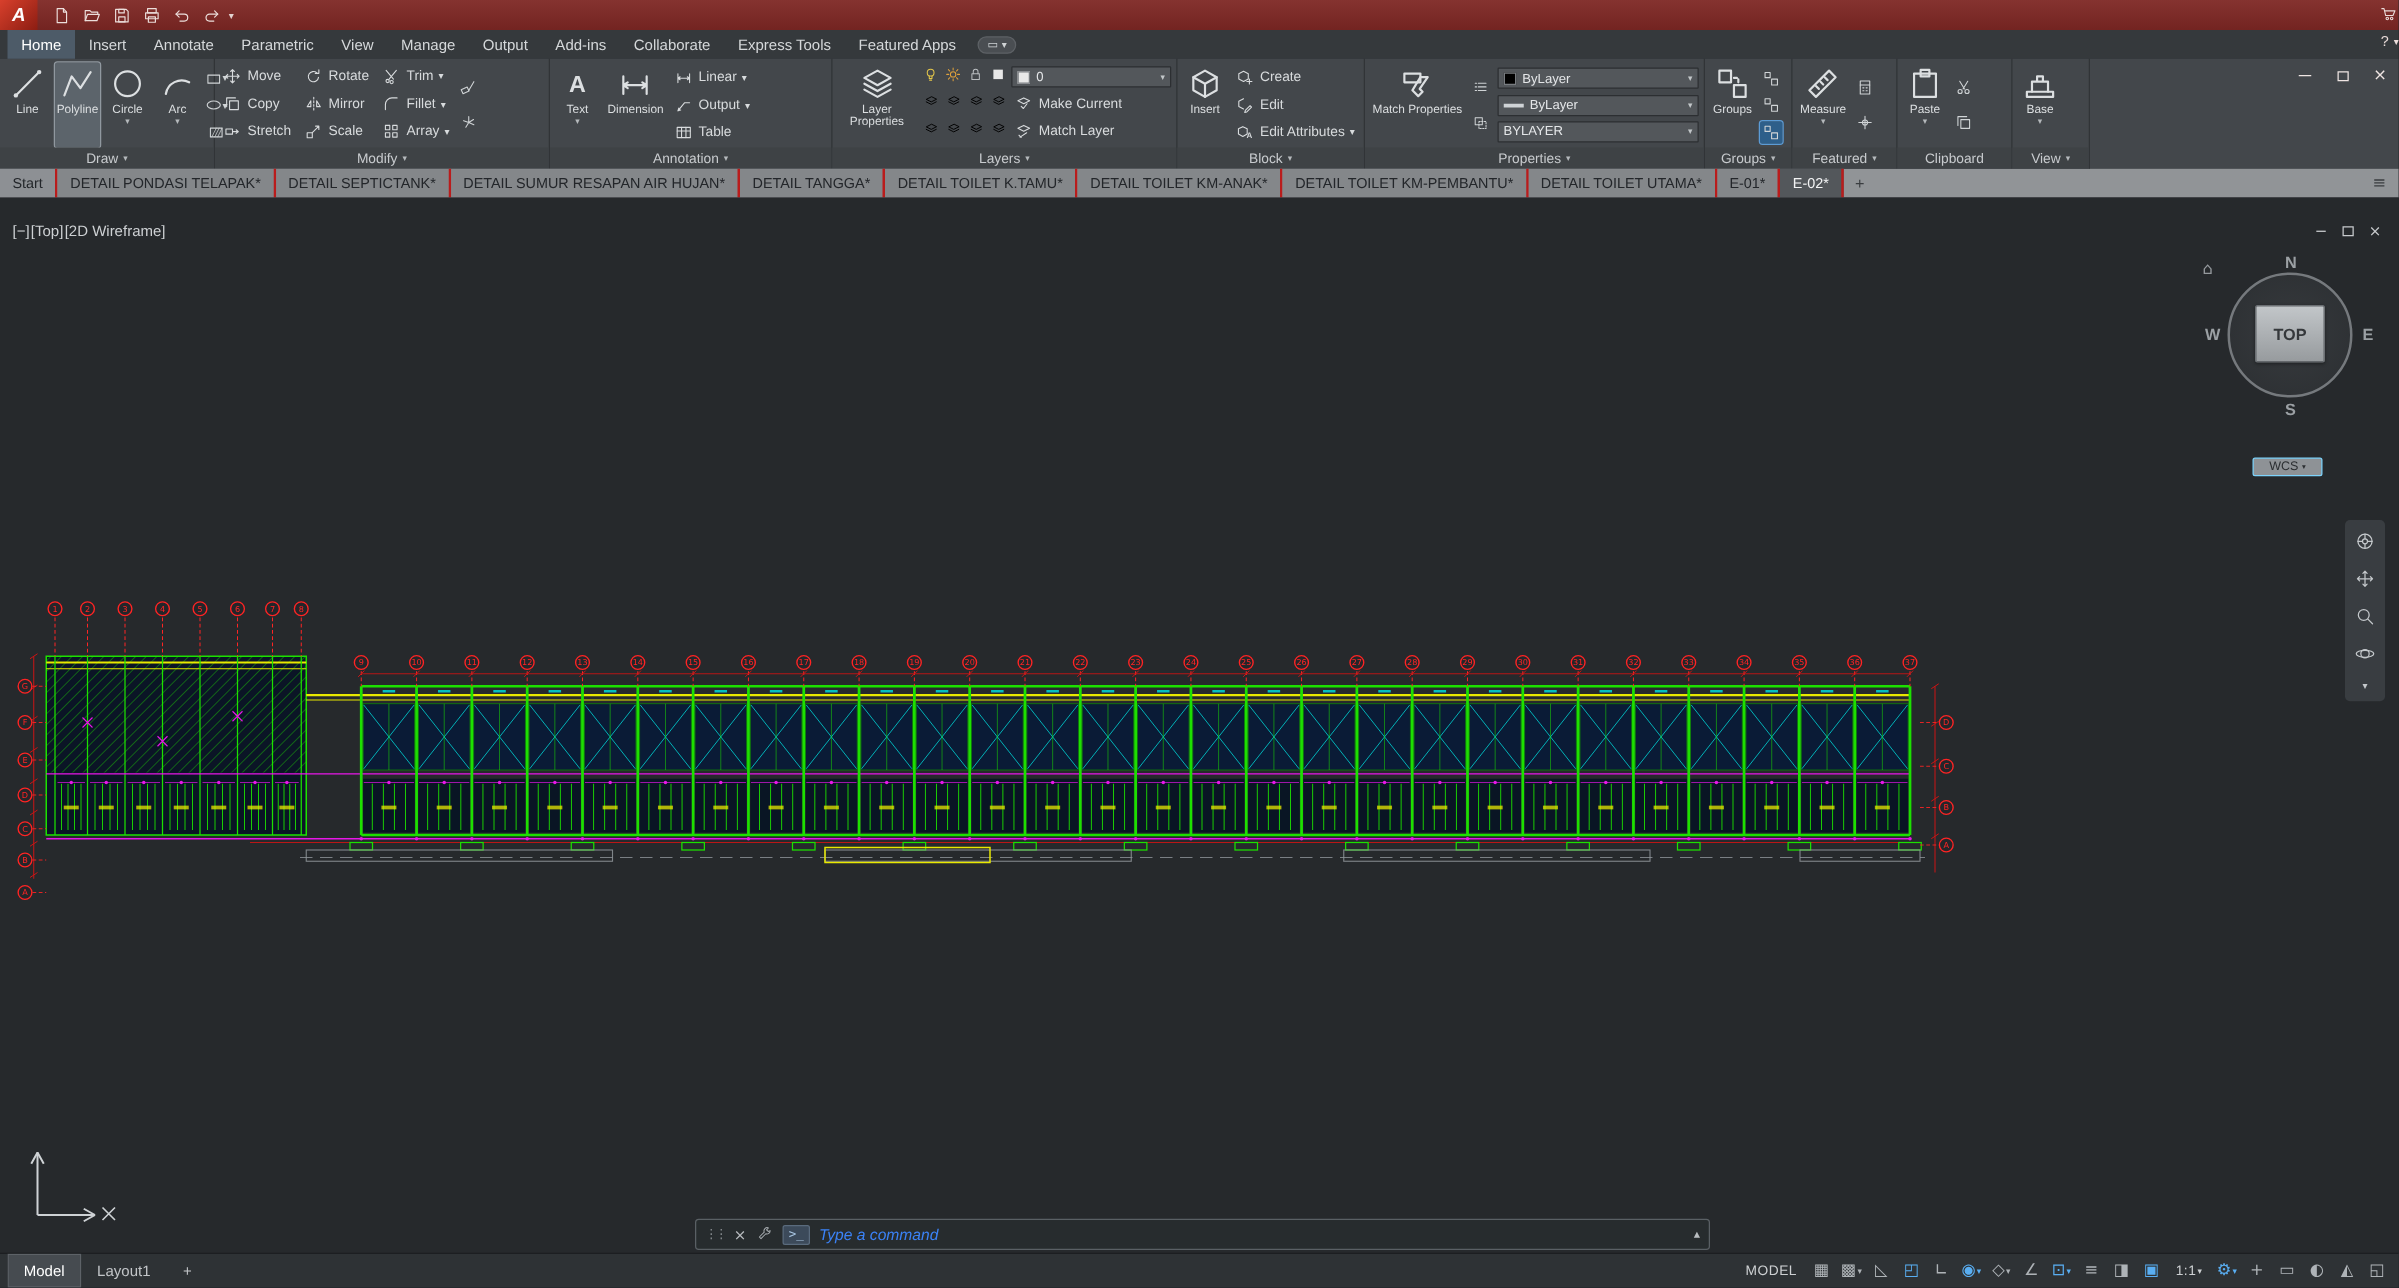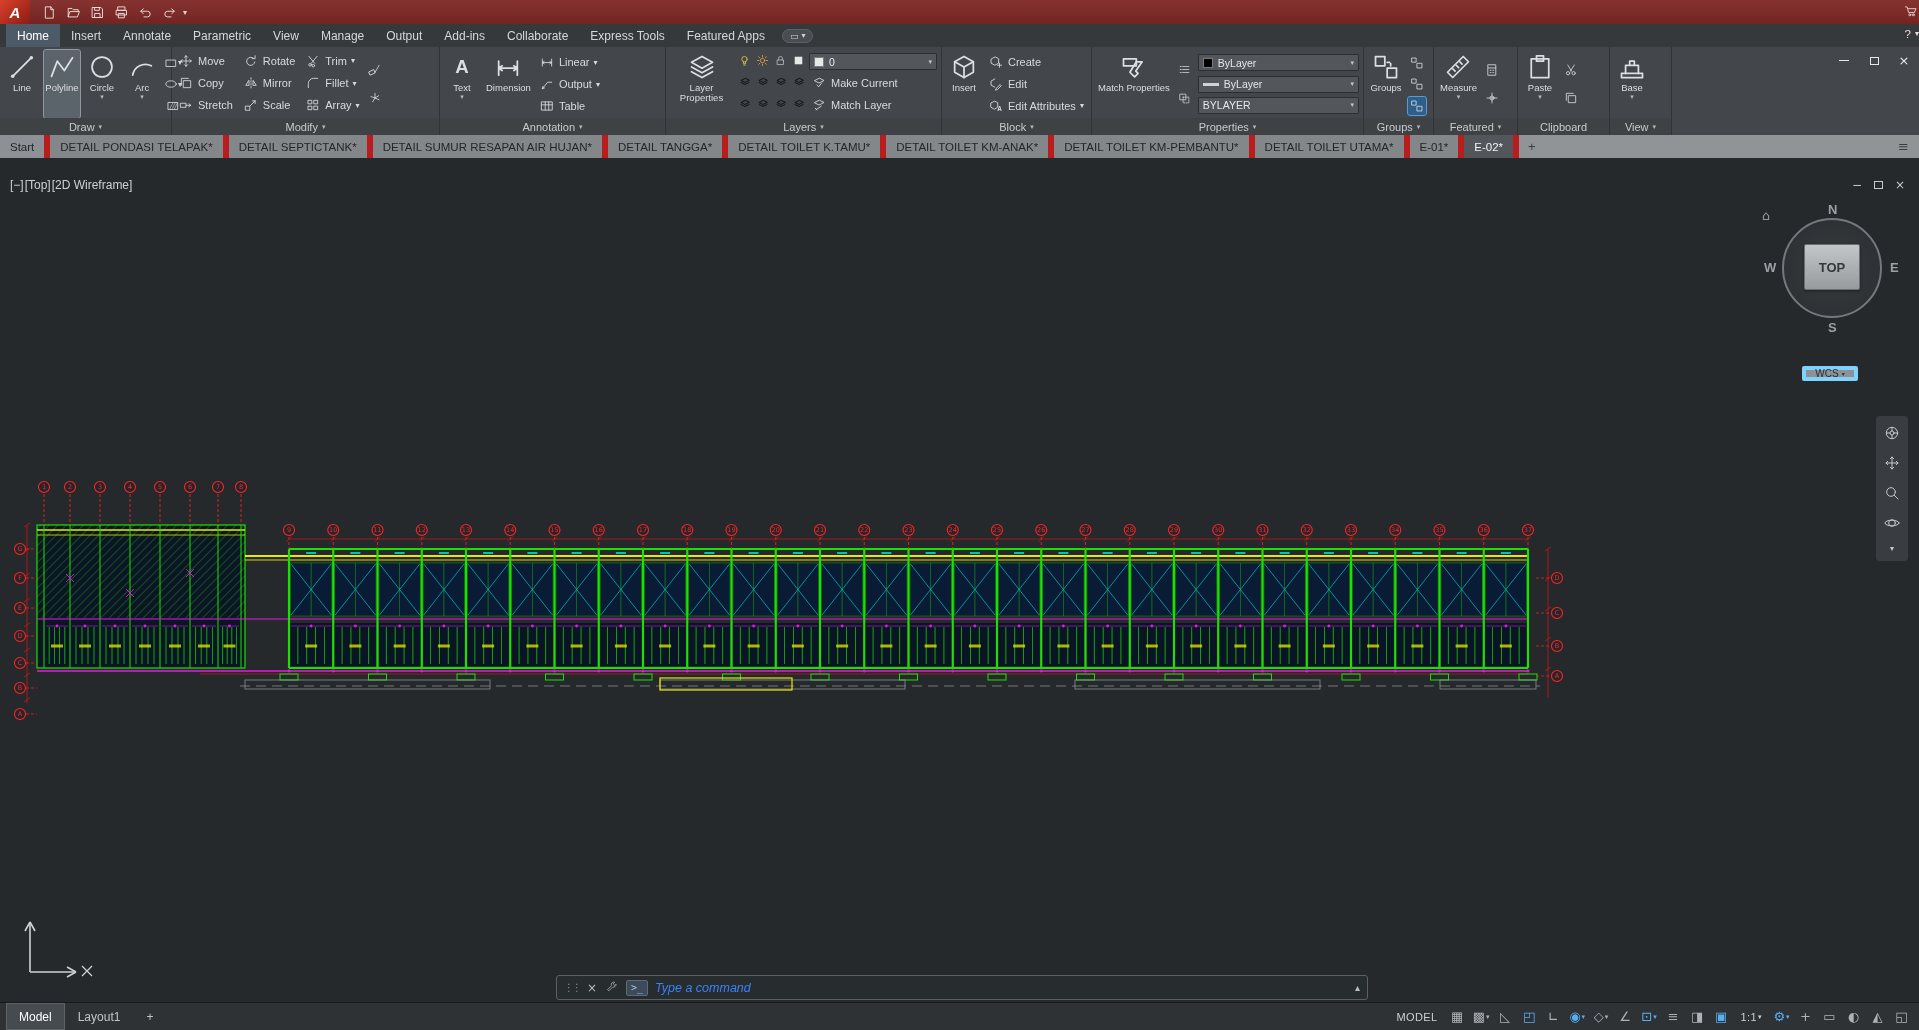--- a/index.html
+++ b/index.html
@@ -60,41 +60,41 @@
     padding:0 4px;gap:5px;border-radius:1px;}
   .dd .cr{margin-left:auto;font-size:7px;color:#c3c7ca;}
   .csw{width:10px;height:10px;border:1px solid #787c80;display:inline-block;flex:0 0 auto;}
   .lwbar{width:16px;height:3px;background:#cfd3d6;display:inline-block;flex:0 0 auto;}
   .lcol{display:flex;flex-direction:column;justify-content:space-evenly;}
   .lrow{display:flex;align-items:center;gap:3px;}
   .tico{width:15px;height:15px;display:flex;align-items:center;justify-content:center;}
 
   
   .filetabs{height:23px;background:#919497;display:flex;align-items:stretch;font-size:11.5px;color:#23262a;}
-  .ftab{display:flex;align-items:center;padding:0 10px;background:#84878a;border-right:6px solid #b91c1c;white-space:nowrap;text-align:right;}
+  .ftab{display:flex;align-items:center;padding:0 10px;background:#84878a;border-right:2px solid #b91c1c;white-space:nowrap;text-align:right;}
   .ftab.start{background:#8d9094;}
   .ftab.active{background:#53575b;color:#f2f3f4;}
   .ftadd{display:flex;align-items:center;padding:0 9px;font-size:13px;color:#3a3d40;}
   .ftmenu{margin-left:auto;display:flex;align-items:center;padding:0 10px;color:#3a3d40;font-size:13px;}
 
   
   .canvas{position:relative;width:1919px;height:844px;background:#26292c;overflow:hidden;}
   #cad{position:absolute;left:0;top:0;}
   .vplabel{position:absolute;left:10px;top:20px;font-size:12px;color:#ced1d4;display:flex;gap:1px;}
   .vpctrl{position:absolute;right:14px;top:20px;display:flex;gap:12px;color:#c7cacd;font-size:12px;align-items:center;}
   .viewcube{position:absolute;left:1762px;top:42px;width:140px;height:140px;}
   .vc-ring{position:absolute;left:20px;top:18px;width:100px;height:100px;border:2px solid #75797d;border-radius:50%;
     background:radial-gradient(circle,rgba(130,135,140,.18),rgba(90,95,100,.10));}
   .vc-letter{position:absolute;color:#9ba0a4;font-size:13px;font-weight:bold;}
   .vc-face{position:absolute;left:42px;top:44px;width:56px;height:46px;background:linear-gradient(#c2c6c9,#979b9e);
     border:1px solid #6c7074;border-radius:2px;display:flex;align-items:center;justify-content:center;
     font-size:13px;font-weight:bold;color:#35383b;box-shadow:0 1px 3px rgba(0,0,0,.4);}
   .vc-home{position:absolute;left:0px;top:8px;color:#9599 9d;color:#95999d;font-size:13px;}
   .wcs{position:absolute;left:1802px;top:208px;width:56px;height:15px;background:#8e9296;color:#2b2e31;font-size:10px;
-    display:flex;align-items:center;justify-content:center;gap:3px;border-radius:2px;border:4px solid #7dd3fc;}
+    display:flex;align-items:center;justify-content:center;gap:3px;border-radius:2px;border:1px solid #7dd3fc;}
   .wcs .cr{font-size:6px;}
   .navbar{position:absolute;left:1876px;top:258px;width:32px;border-radius:4px;background:rgba(72,78,83,.55);
     display:flex;flex-direction:column;align-items:center;padding:8px 0;gap:12px;color:#c4c8cb;}
   .navbar .ic{width:18px;height:18px;display:flex;align-items:center;justify-content:center;}
   .ucs{position:absolute;left:10px;top:736px;}
 
   
   .cmdhist{position:absolute;left:620px;top:756px;display:flex;flex-direction:column;align-items:flex-start;gap:3px;
     font-family:"DejaVu Sans Mono",monospace;font-size:12px;color:#d3d6d8;}
   .chip{background:rgba(62,66,70,.93);padding:2px 9px;}

